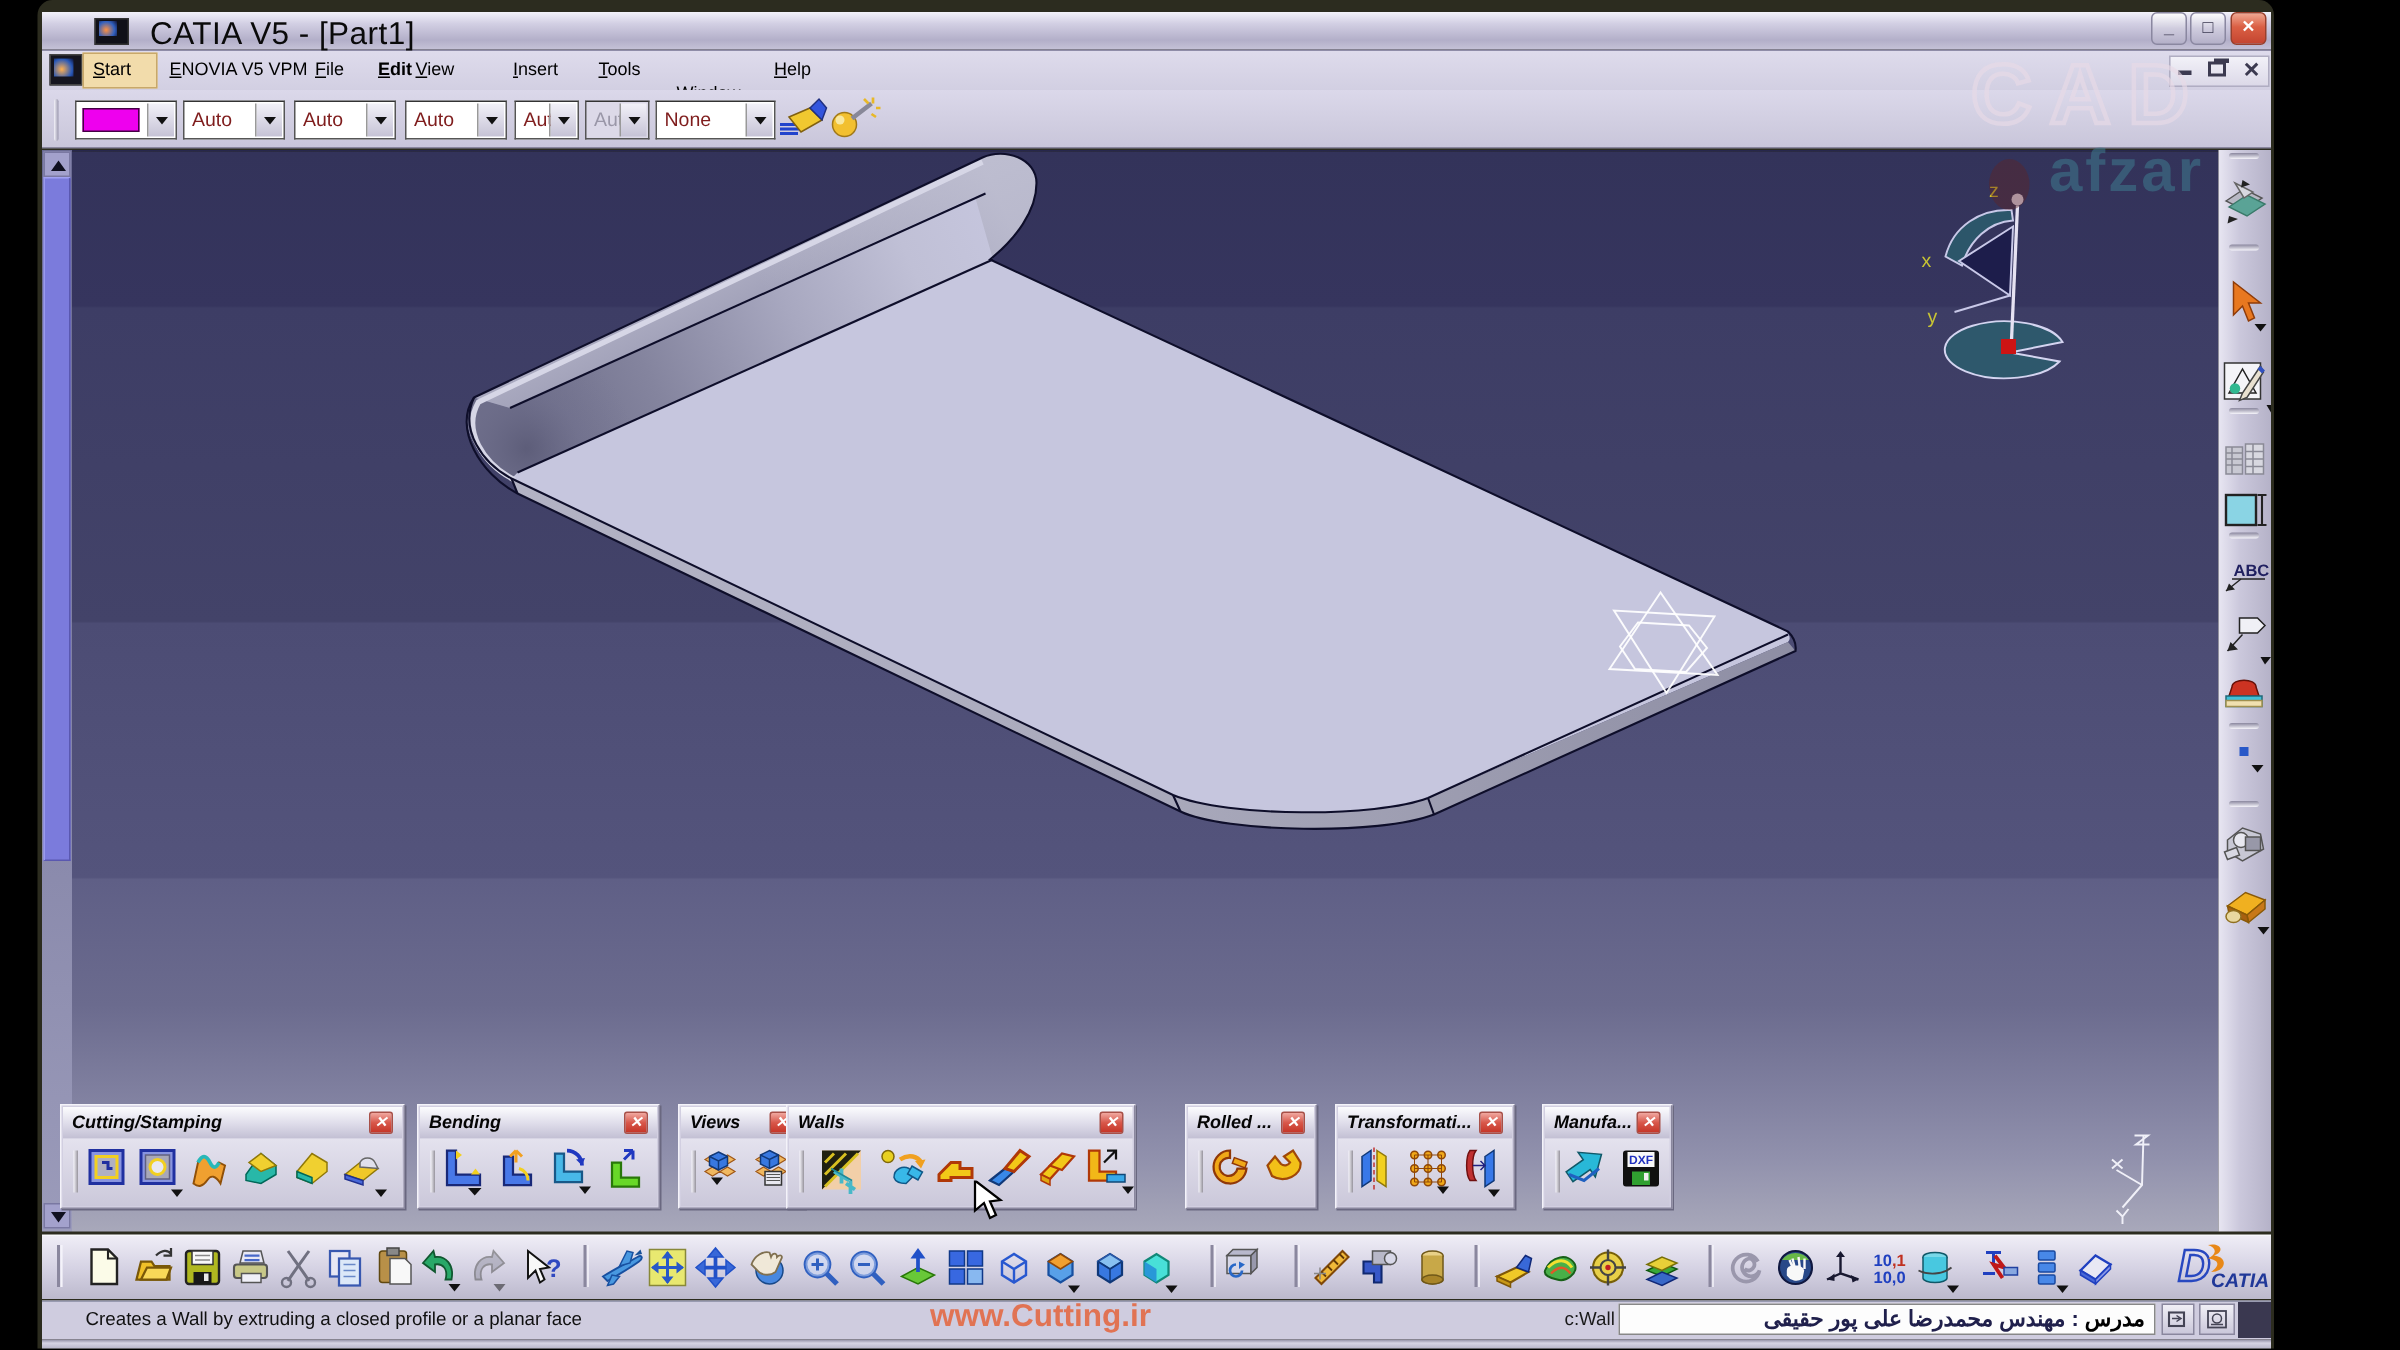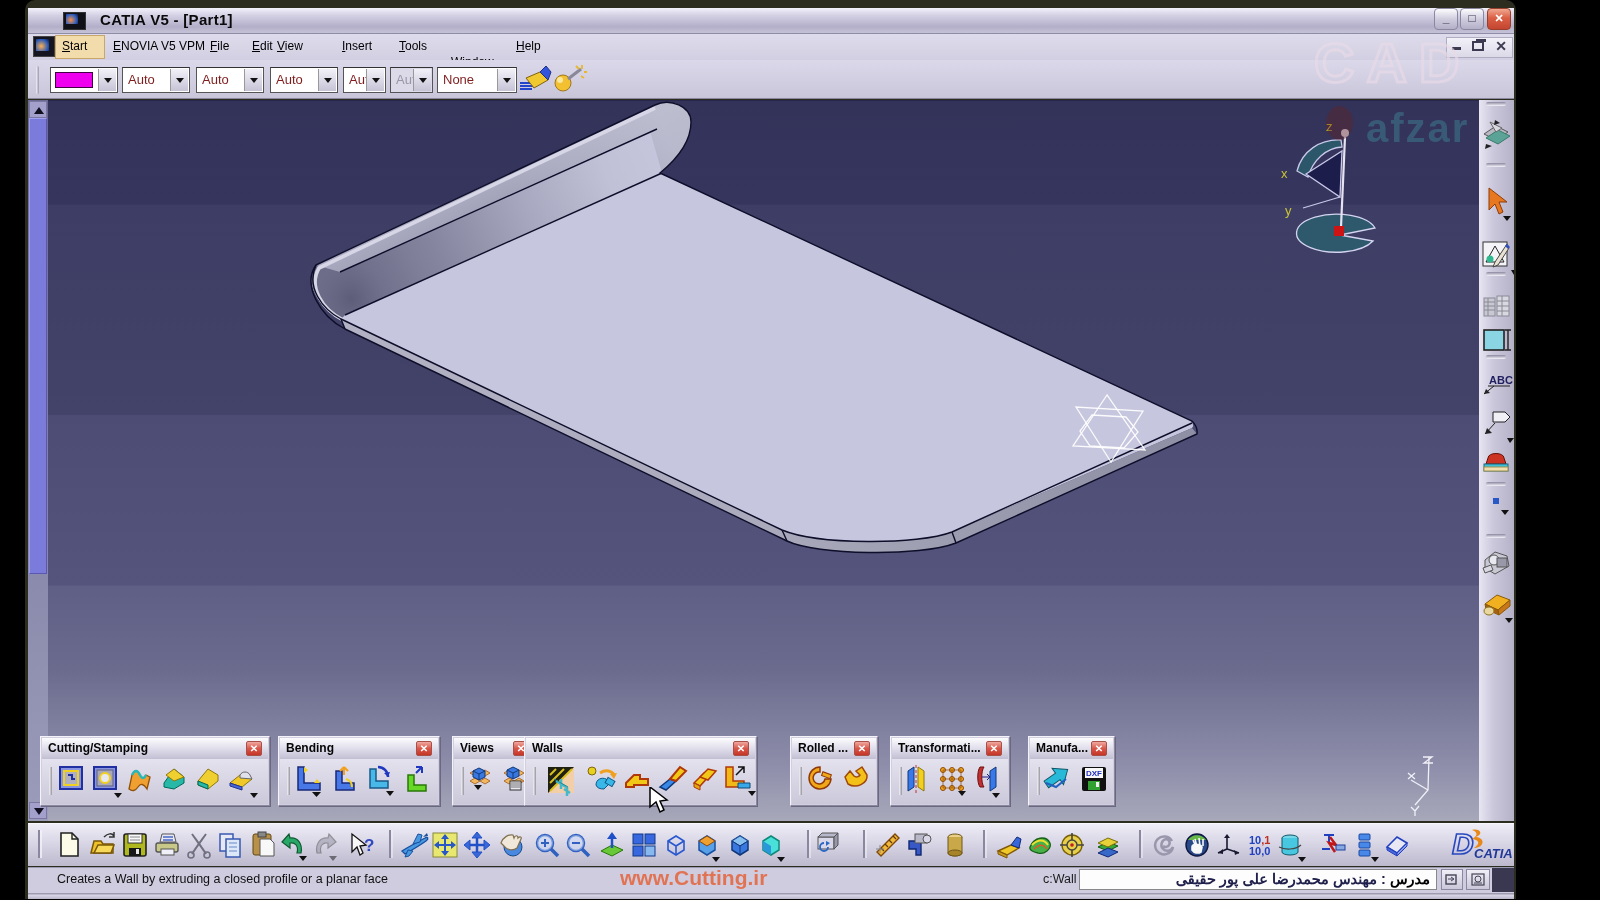--- a/index.html
+++ b/index.html
@@ -3,21 +3,21 @@
 <meta charset="utf-8">
 <style>
 html,body{margin:0;padding:0;background:#000;}
 *{box-sizing:border-box;}
 #stage{position:relative;width:1600px;height:900px;background:#000;overflow:hidden;font-family:"Liberation Sans",sans-serif;}
 .abs{position:absolute;}
 #frame{left:25px;top:0;width:1491px;height:899px;background:#2c2c1f;border-radius:10px 10px 0 0;}
 #titlebar{left:28px;top:8px;width:1486px;height:26px;background:linear-gradient(180deg,#f3f2fa 0%,#d3d0e4 30%,#b3afc9 75%,#c5c2d7 100%);border-bottom:1px solid #8f8ca8;}
 #titleicon{left:63px;top:12px;width:23px;height:18px;background:#101018;border:1px solid #333;}
 #titleicon:before{content:"";position:absolute;left:2px;top:1px;width:12px;height:10px;background:radial-gradient(circle at 40% 60%,#ff9040,#3060c0 60%,#101030);}
-#titletext{left:100px;top:11px;font-size:15px;font-weight:bold;color:#0a0a0a;letter-spacing:0.3px;}
+#titletext{left:100px;top:11px;font-size:21px;font-weight:normal;color:#0a0a0a;letter-spacing:0.3px;}
 .wbtn{top:8px;width:24px;height:22px;border-radius:4px;line-height:20px;border:1px solid #8a87a0;background:linear-gradient(180deg,#fdfdfe,#cfccde 50%,#b4b0c8);color:#3a3850;font-size:12px;text-align:center;line-height:18px;font-weight:bold;}
 #btnclose{background:linear-gradient(180deg,#f0a892,#da5f44 45%,#c44530);color:#fff;border:1px solid #98402c;font-size:11px;}
 #menubar{left:28px;top:34px;width:1486px;height:26px;background:linear-gradient(180deg,#dedbec,#d2cfe2);}
 #menuicon{left:33px;top:36px;width:22px;height:21px;background:#15151f;border:1px solid #444;}
 #menuicon:before{content:"";position:absolute;left:2px;top:2px;width:13px;height:12px;background:radial-gradient(circle at 40% 60%,#ffb050,#2858b8 65%,#101030);}
 .mi{top:39px;font-size:12px;color:#000;}
 #mistart{left:55px;top:35px;width:50px;height:24px;background:#f2dcab;border:1px solid #c8a86a;}
 #combobar{left:28px;top:60px;width:1486px;height:39px;background:linear-gradient(180deg,#dbd8ea,#c9c6da);border-bottom:1px solid #8a879e;}
 .grip{width:3px;background:linear-gradient(90deg,#f4f3fa,#9a97ae);border-radius:2px;}
 .combo{top:67px;height:26px;background:#fff;border:1px solid #555;border-top-color:#333;}
@@ -31,42 +31,42 @@
 #sup:before{top:5px;border-left:5px solid transparent;border-right:5px solid transparent;border-bottom:7px solid #101020;}
 #sdown:before{top:5px;border-left:5px solid transparent;border-right:5px solid transparent;border-top:7px solid #101020;}
 #sthumb{left:29px;top:118px;width:18px;height:456px;background:#7b7bdc;border:1px solid #5a58b0;border-top:1px solid #a2a2f2;border-left:1px solid #9a9aee;}
 #rtools{left:1479px;top:100px;width:35px;height:721px;background:linear-gradient(90deg,#e8e6f2,#cbc8dc 40%,#b5b2c8);}
 .rsep{left:1486px;width:20px;height:4px;background:linear-gradient(180deg,#8a879e,#f6f5fb);border-radius:2px;}
 #bottombar{left:28px;top:823px;width:1486px;height:43px;background:linear-gradient(180deg,#efedf6 0%,#d6d3e4 50%,#bcb9cd 100%);border-top:1px solid #f8f8fc;}
 #statusbar{left:28px;top:867px;width:1486px;height:26px;background:#cfccdf;border-top:1px solid #989ab0;}
 #statustext{left:57px;top:872px;font-size:12.5px;color:#101010;}
 #bottomedge{left:28px;top:893px;width:1486px;height:6px;background:linear-gradient(180deg,#8f8ca2,#d6d3e4 40%,#b9b6ca);}
 .palette{top:736px;height:70px;background:#d2cfe1;border:1px solid #8a879e;border-top:1px solid #f4f3fa;border-left:1px solid #f4f3fa;box-shadow:1px 1px 0 #6a6880;}
-.ptitle{position:absolute;left:1px;top:1px;right:1px;height:21px;background:linear-gradient(180deg,#fcfcfe 0%,#dddbe9 55%,#c2bfd3 100%);font-size:12px;font-weight:bold;color:#050505;padding:3px 12px 0 6px;}
+.ptitle{position:absolute;left:1px;top:1px;right:1px;height:21px;background:linear-gradient(180deg,#fcfcfe 0%,#dddbe9 55%,#c2bfd3 100%);font-size:12px;font-weight:bold;color:#050505;padding:3px 12px 0 6px;font-style:italic;}
 .pclose{position:absolute;top:3px;width:16px;height:15px;background:linear-gradient(180deg,#f0a8a0,#d8574a 50%,#c53527);border:1px solid #a85048;border-radius:2px;color:#fff;font-size:10px;font-weight:bold;text-align:center;line-height:14px;}
 .pbody{position:absolute;left:1px;top:22px;right:1px;bottom:1px;background:linear-gradient(180deg,#e4e2ee,#cbc8da);}
 .pgrip{position:absolute;left:7px;top:8px;width:3px;height:28px;background:linear-gradient(90deg,#f6f5fb,#96939c);}
 </style>
 </head>
 <body>
 <div id="stage">
   <div class="abs" id="frame"></div>
   <div class="abs" id="titlebar"></div>
   <div class="abs" id="titleicon"></div>
   <div class="abs" id="titletext">CATIA V5 - [Part1]</div>
   <div class="abs wbtn" style="left:1434px;">_</div>
   <div class="abs wbtn" style="left:1460px;">□</div>
   <div class="abs wbtn" id="btnclose" style="left:1487px;">✕</div>
   <div class="abs" id="menubar"></div>
   <div class="abs" id="menuicon"></div>
   <div class="abs" id="mistart"></div>
   <div class="abs mi" style="left:62px;"><u>S</u>tart</div>
   <div class="abs mi" style="left:113px;"><u>E</u>NOVIA V5 VPM</div>
   <div class="abs mi" style="left:210px;"><u>F</u>ile</div>
-  <div class="abs mi" style="left:252px;"><u>E</u>dit</div>
+  <div class="abs mi" style="left:252px;font-weight:bold;"><u>E</u>dit</div>
   <div class="abs mi" style="left:277px;"><u>V</u>iew</div>
   <div class="abs mi" style="left:342px;"><u>I</u>nsert</div>
   <div class="abs mi" style="left:399px;"><u>T</u>ools</div>
   <div class="abs mi" style="left:451px;margin-top:16px;"><u>W</u>indow</div>
   <div class="abs mi" style="left:516px;"><u>H</u>elp</div>
   <div class="abs" style="left:1446px;top:37px;width:67px;height:21px;background:linear-gradient(180deg,#f2f1f8,#dcd9e8);border:1px solid #b0adc2;"></div>
   <div class="abs" style="left:1452px;top:47px;width:9px;height:3px;background:#3c3a50;"></div>
   <div class="abs" style="left:1472px;top:41px;width:12px;height:10px;border:2px solid #3c3a50;background:transparent;"></div>
   <div class="abs" style="left:1476px;top:39px;width:10px;height:3px;background:#3c3a50;"></div>
   <div class="abs" style="left:1494px;top:39px;width:14px;height:15px;color:#3c3a50;font-size:14px;font-weight:bold;line-height:15px;text-align:center;">✕</div>
@@ -689,15 +689,15 @@
   <div class="abs" style="left:1466px;top:869px;width:24px;height:21px;background:linear-gradient(180deg,#f0eff6,#cac7da);border:1px solid #8a879e;"></div>
   <svg class="abs" style="left:1471px;top:872px;" width="16" height="15" viewBox="0 0 16 15">
       <rect x="1" y="2" width="12" height="11" fill="none" stroke="#445" stroke-width="1.2"></rect>
       <circle cx="7" cy="7" r="3" fill="none" stroke="#445"></circle>
       <path d="M 3,11 h 8" stroke="#445"></path>
     </svg>
   <div class="abs" style="left:1492px;top:868px;width:22px;height:24px;background:#3a3850;"></div>
   <div class="abs" id="bottomedge"></div>
   <div class="abs" style="left:1314px;top:30px;width:210px;height:72px;font-size:56px;font-weight:bold;color:transparent;-webkit-text-stroke:3px rgba(232,218,230,0.65);letter-spacing:12px;font-family:'Liberation Sans',sans-serif;">CAD</div>
   <div class="abs" style="left:1326px;top:106px;width:27px;height:34px;border-radius:50%;background:rgba(95,35,35,0.42);"></div>
-  <div class="abs" style="left:1366px;top:106px;width:160px;height:40px;font-size:40px;font-weight:bold;color:rgba(62,122,142,0.55);letter-spacing:2px;font-family:'Liberation Sans',sans-serif;">afzar</div>
+  <div class="abs" style="left:1366px;top:92px;width:160px;height:40px;font-size:40px;font-weight:bold;color:rgba(62,122,142,0.55);letter-spacing:2px;font-family:'Liberation Sans',sans-serif;">afzar</div>
   <div class="abs" style="left:620px;top:866px;width:230px;font-size:21px;font-weight:bold;color:rgba(228,95,52,0.82);font-family:'Liberation Sans',sans-serif;">www.Cutting.ir</div>
 </div>
 
 </body></html>

